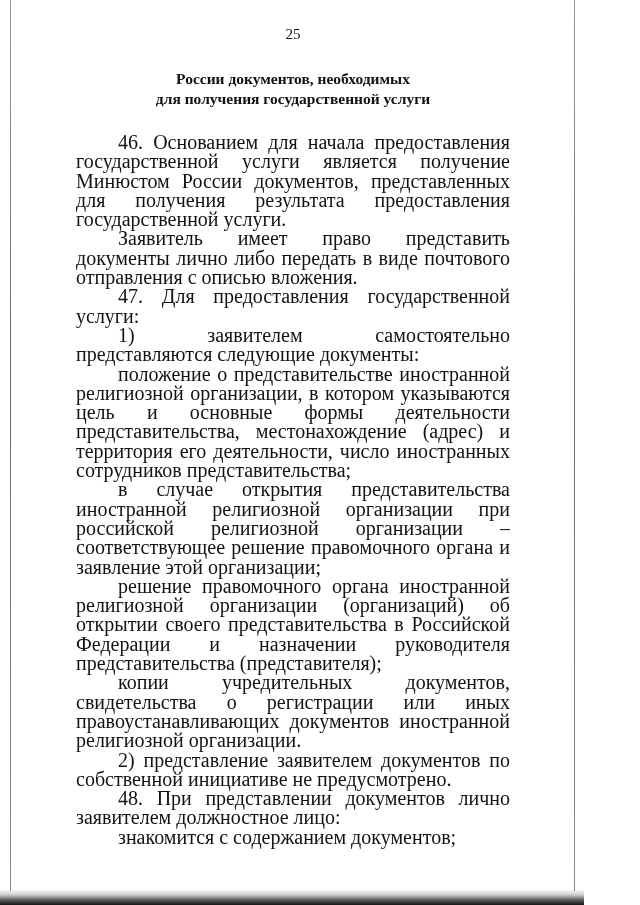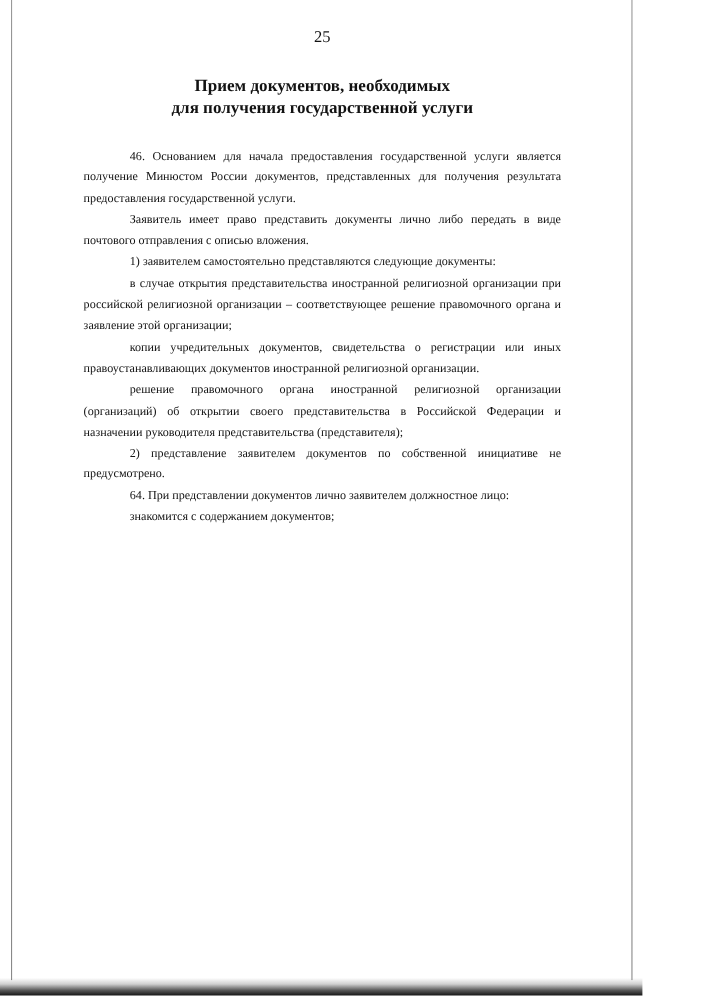--- a/index.html
+++ b/index.html
@@ -29,21 +29,21 @@
   }
   .title {
     font-size: 15.5px;
     font-weight: bold;
     text-align: center;
     line-height: 20px;
     margin: 0 0 24px 0;
   }
   .body-text p {
     margin: 0;
-    font-size: 11px;
+    font-size: 20px;
     line-height: 19.3px;
     text-align: justify;
     text-indent: 42px;
   }
   
   .scan-line {
     position: absolute;
     top: 0;
     bottom: 14px;
     width: 1px;
@@ -69,29 +69,31 @@
 
 <div class="page">
 
   <div class="scan-line left"></div>
   <div class="scan-line right"></div>
   <div class="scan-shadow-bottom"></div>
 
   <div class="page-number">25</div>
 
   <h1 class="title">
-    <span>Прием документов, необходимых</span><br>
+    <span>России документов, необходимых</span><br>
     <span>для получения государственной услуги</span>
   </h1>
 
   <div class="body-text">
     <p>46. Основанием для начала предоставления государственной услуги является получение Минюстом России документов, представленных для получения результата предоставления государственной услуги.</p>
     <p>Заявитель имеет право представить документы лично либо передать в виде почтового отправления с описью вложения.</p>
+    <p>47. Для предоставления государственной услуги:</p>
     <p>1) заявителем самостоятельно представляются следующие документы:</p>
+    <p>положение о представительстве иностранной религиозной организации, в котором указываются цель и основные формы деятельности представительства, местонахождение (адрес) и территория его деятельности, число иностранных сотрудников представительства;</p>
     <p>в случае открытия представительства иностранной религиозной организации при российской религиозной организации – соответствующее решение правомочного органа и заявление этой организации;</p>
+    <p>решение правомочного органа иностранной религиозной организации (организаций) об открытии своего представительства в Российской Федерации и назначении руководителя представительства (представителя);</p>
     <p>копии учредительных документов, свидетельства о регистрации или иных правоустанавливающих документов иностранной религиозной организации.</p>
-    <p>решение правомочного органа иностранной религиозной организации (организаций) об открытии своего представительства в Российской Федерации и назначении руководителя представительства (представителя);</p>
     <p>2) представление заявителем документов по собственной инициативе не предусмотрено.</p>
-    <p>64. При представлении документов лично заявителем должностное лицо:</p>
+    <p>48. При представлении документов лично заявителем должностное лицо:</p>
     <p>знакомится с содержанием документов;</p>
   </div>
 
 </div>
 
 </body></html>

